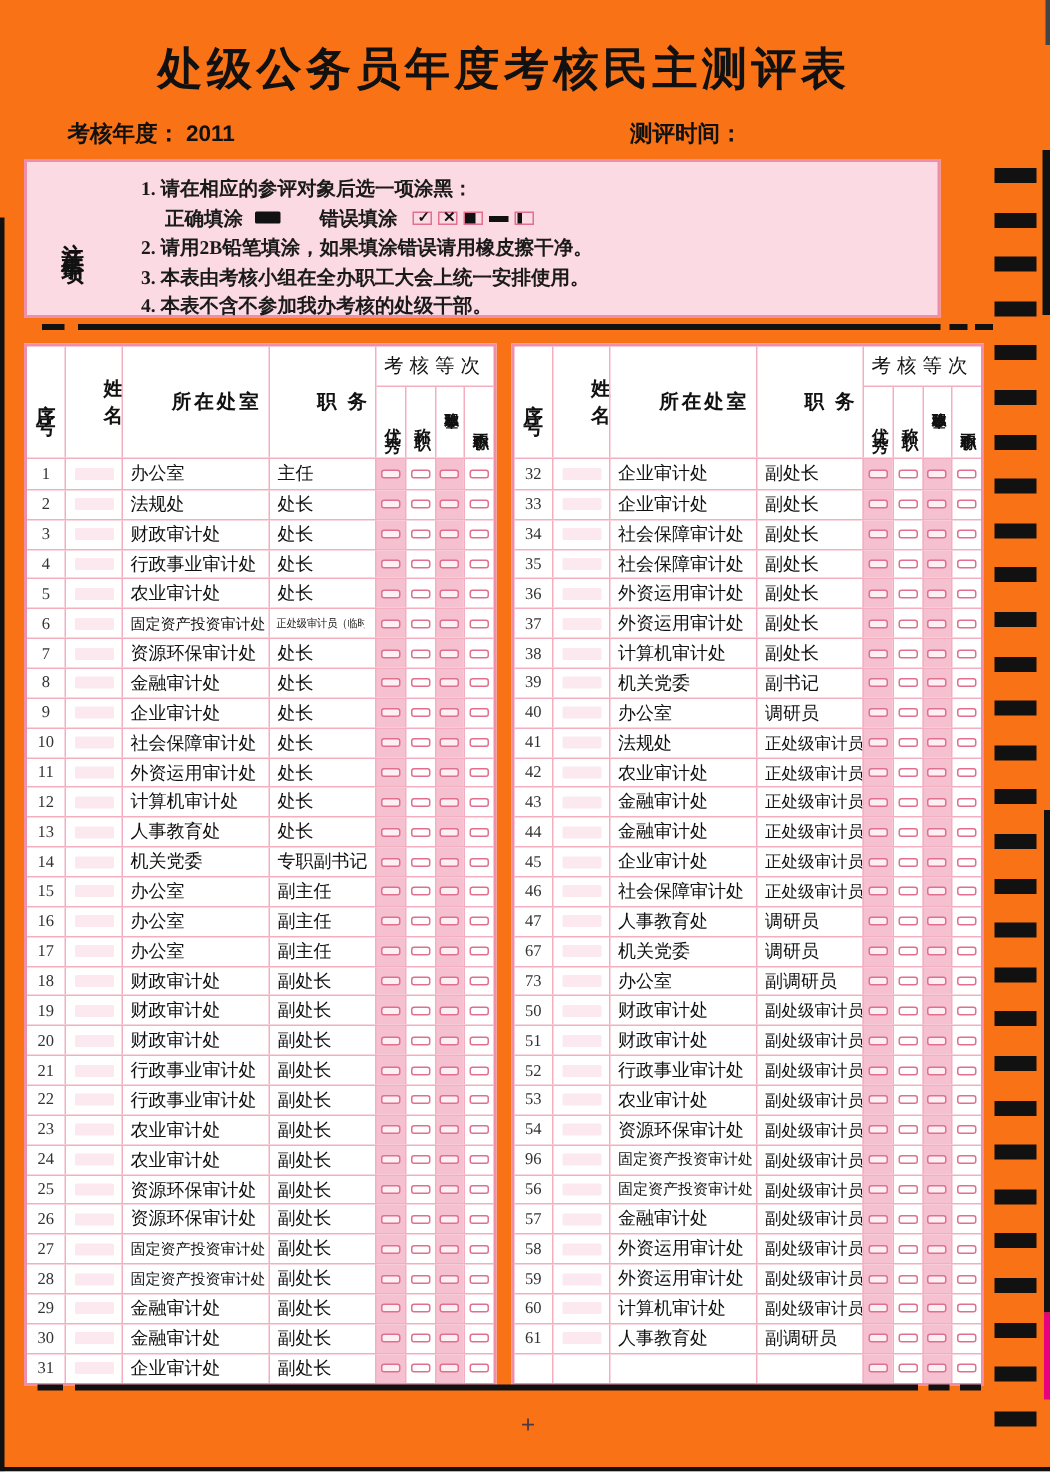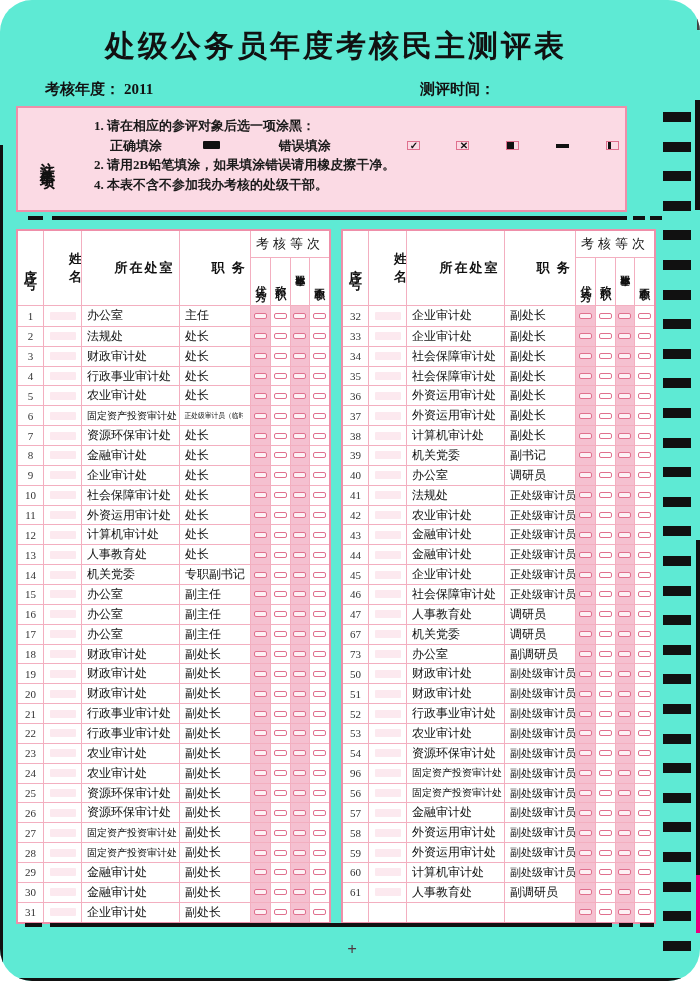--- a/index.html
+++ b/index.html
@@ -1,35 +1,35 @@
 <!DOCTYPE html>
 <html><head>
 <meta charset="utf-8">
 <style>
   * { box-sizing: border-box; margin: 0; padding: 0; }
   html,body { background:#ffffff; }
   body { font-family: "Liberation Serif", "DejaVu Serif", serif; }
-  .page { position: relative; width: 700px; height: 981px; background: #5eead4; overflow: hidden; border-radius: 32px; }
+  .page { position: relative; width: 700px; height: 981px; background: #f97316; overflow: hidden; }
 
   .page-title { position: absolute; top: 26px; left: 0; width: 672px; text-align: center;
     font-size: 30px; font-weight: bold; letter-spacing: 3px; color: #111; }
 
   .meta { position: absolute; top: 80px; left: 45px; width: 590px; font-size: 15px;
     font-weight: bold; color: #111; }
   .meta .time { position: absolute; left: 375px; top: 0; }
-  .meta .yearval { font-weight: bold; font-family: Liberation Serif, serif; margin-left: 4px; }
+  .meta .yearval { font-weight: bold; font-family: Liberation Sans, sans-serif; margin-left: 4px; }
 
   .notice { position: absolute; left: 16px; top: 106px; width: 611px; height: 106px;
     background: #fbdae4; border: 2px solid #ee8fa9; display: flex; }
   .notice-side { width: 58px; display: flex; align-items: center; justify-content: center; }
   .notice-side span { writing-mode: vertical-rl; text-orientation: upright; font-size: 15px;
     font-weight: bold; letter-spacing: 5px; color: #111; }
   .notice-body { flex: 1; padding: 8px 4px 4px 18px; font-size: 13px; font-weight: bold;
     color: #1a1a1a; line-height: 19.5px; }
-  .notice-line2 { padding-left: 16px; display: flex; align-items: center; justify-content: space-between; }
+  .notice-line2 { padding-left: 16px; display: flex; align-items: center; }
   .correct-mark { display: inline-block; width: 17px; height: 8px; background: #111;
     border-radius: 1px; margin: 0 26px 0 8px; }
   .wm { display: inline-block; width: 13px; height: 9px; border: 1px solid #e0708e;
     position: relative; margin: 0 2px; background: #fbdae4; text-align: center; }
   .wm .g { position: absolute; left: 0; top: -5px; width: 13px; font-size: 10px;
     line-height: 18px; color: #111; font-weight: bold; }
   .wm-half::after { content: ""; position: absolute; left: 0; top: 0; bottom: 0; width: 7px; background: #111; }
   .wm-dash { border: none; background: #111; height: 4px; margin-top: 2px; }
   .wm-edge::after { content: ""; position: absolute; left: 1px; top: 0; bottom: 0; width: 3px; background: #111; }
 
@@ -115,20 +115,21 @@
             <span class="g">✓</span>
           </span>
         <span class="wm">
             <span class="g">✕</span>
           </span>
         <span class="wm wm-half"></span>
         <span class="wm wm-dash"></span>
         <span class="wm wm-edge"></span>
       </div>
       <div>2. 请用2B铅笔填涂，如果填涂错误请用橡皮擦干净。</div>
+      <div>3. 本表由考核小组在全办职工大会上统一安排使用。</div>
       <div>4. 本表不含不参加我办考核的处级干部。</div>
     </div>
   </div>
 
   <div class="divider" style="left:0; top:216px; width:700px;">
     <span class="seg" style="left:28px;  width:15px;"></span>
     <span class="seg" style="left:52px;  width:575px;"></span>
     <span class="seg" style="left:633px; width:12px;"></span>
     <span class="seg" style="left:650px; width:12px;"></span>
   </div>

